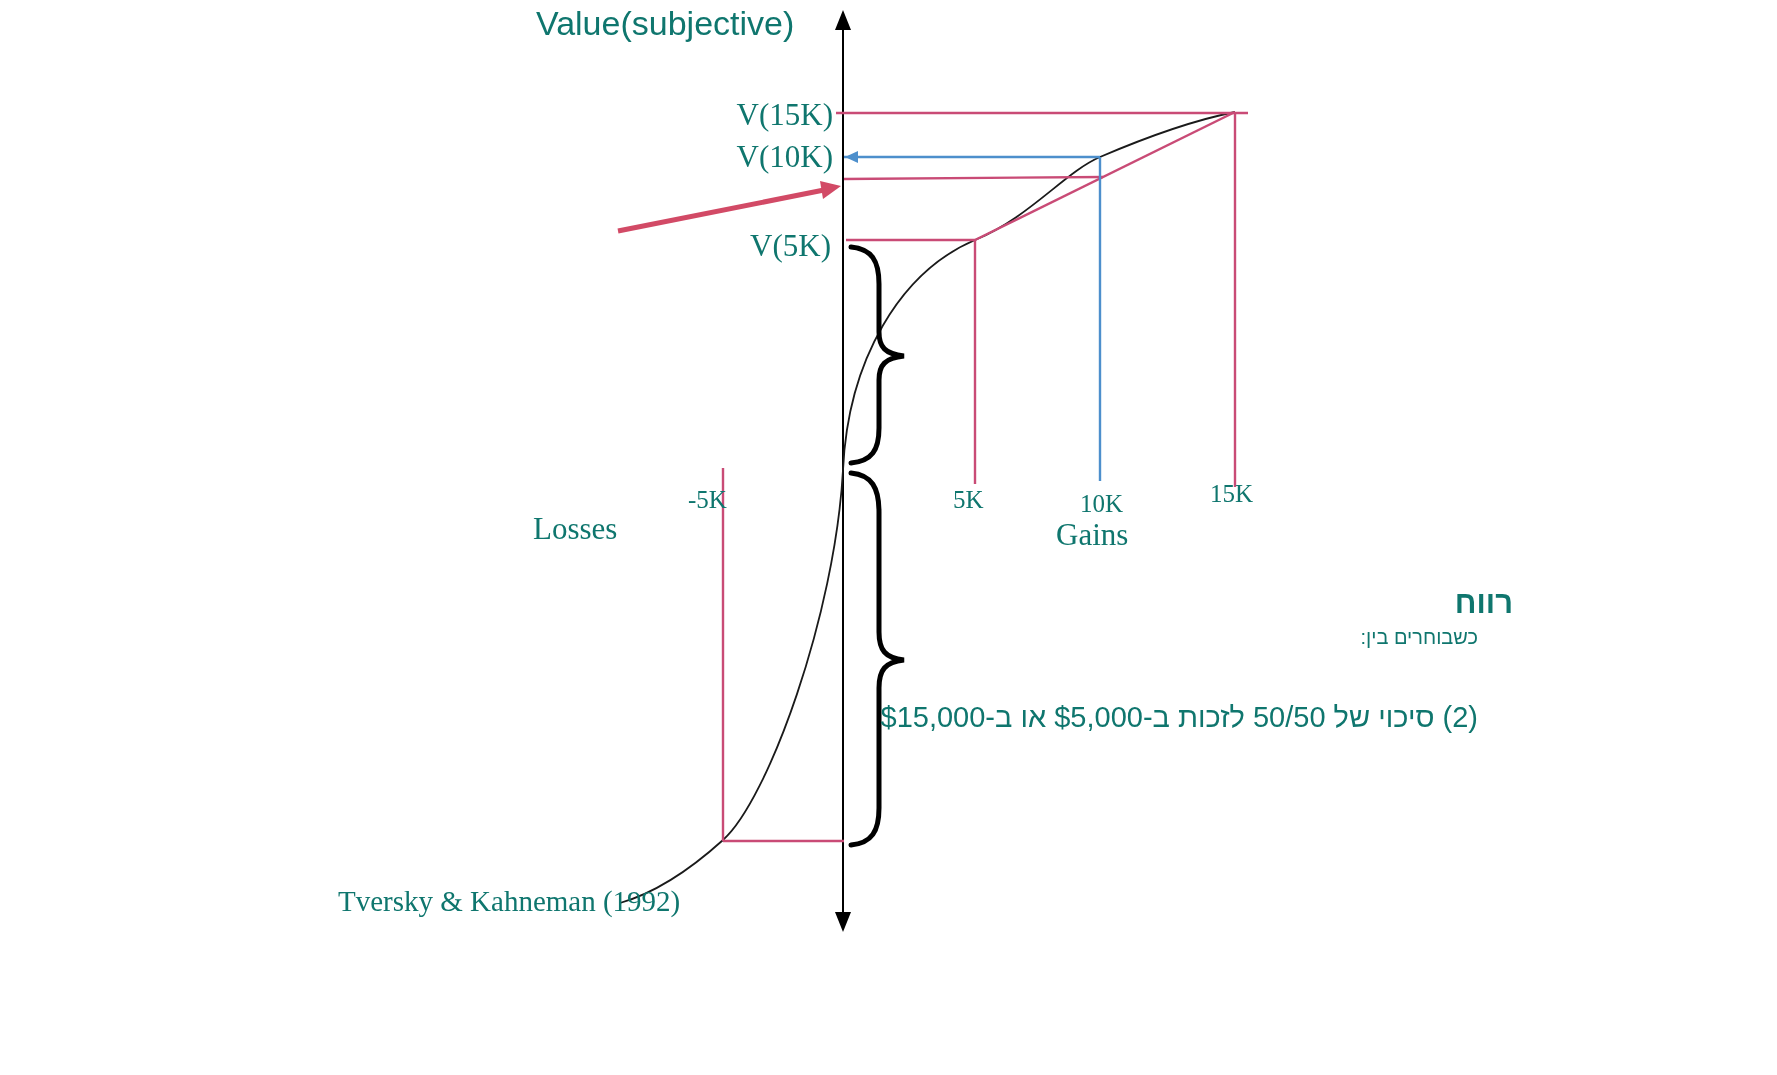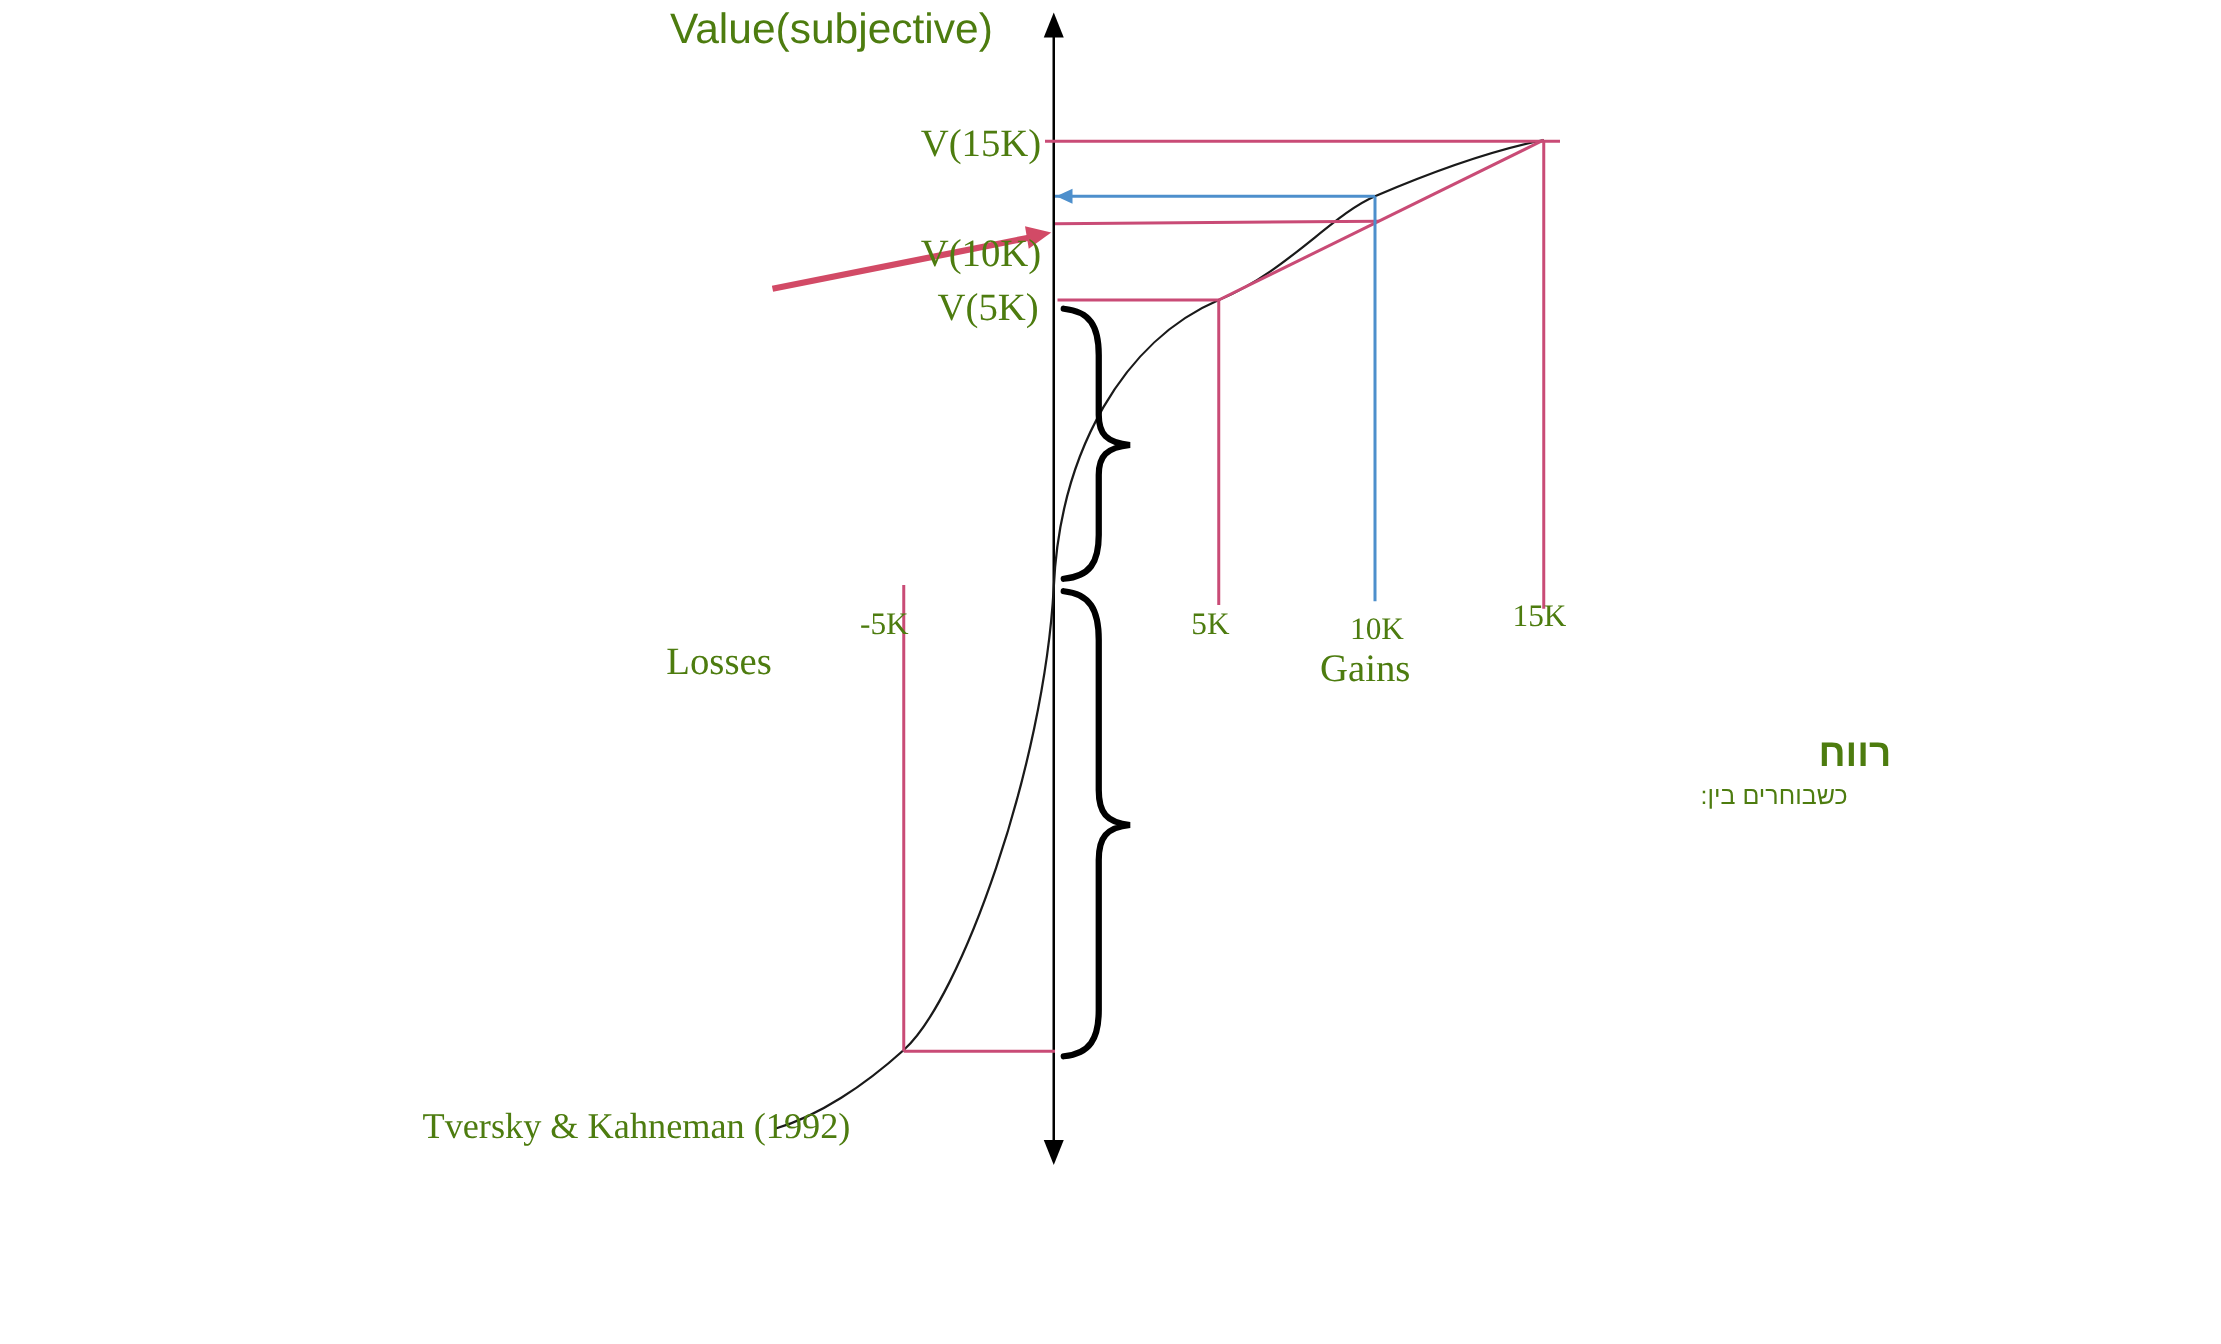--- a/index.html
+++ b/index.html
@@ -3,29 +3,29 @@
 <meta charset="utf-8">
 <style>
   html, body { margin: 0; padding: 0; background: #ffffff; }
   .slide {
     position: relative;
     width: 1777px;
     height: 1011px;
     background: #ffffff;
     overflow: hidden;
     font-family: "Liberation Serif", "DejaVu Serif", serif;
-    color: #4d7c0f;
+    color: #0f766e;
   }
   .plot-svg { position: absolute; left: 0; top: 0; }
   .lbl { position: absolute; white-space: nowrap; line-height: 1.15; }
   .serif { font-family: "Liberation Serif", "DejaVu Serif", serif; }
   .sans  { font-family: "Liberation Sans", "DejaVu Sans", sans-serif; }
   .title-lbl { left: 536px; top: 4px; font-size: 34px; }
   .v15k-lbl  { right: 944px; top: 97px;  font-size: 31px; }
-  .v10k-lbl  { right: 944px; top: 139px; font-size: 31px; margin-top: 46px; }
+  .v10k-lbl  { right: 944px; top: 139px; font-size: 31px; }
   .v5k-lbl   { right: 946px; top: 228px; font-size: 31px; }
   .ev-lbl    { left: 277px;  top: 214px; font-size: 31px; }
   .losses-lbl{ left: 533px;  top: 511px; font-size: 31px; }
   .gains-lbl { left: 1056px; top: 517px; font-size: 31px; }
   .tick      { font-size: 25px; }
   .tick-m5k  { left: 688px;  top: 486px; text-align: center; }
   .tick-5k   { left: 953px;  top: 486px; }
   .tick-10k  { left: 1080px; top: 490px; }
   .tick-15k  { left: 1210px; top: 480px; }
   .citation-lbl { left: 338px; top: 885px; font-size: 29px; }
@@ -83,15 +83,16 @@
 
   <div class="lbl serif tick tick-m5k">-5K</div>
   <div class="lbl serif tick tick-5k">5K</div>
   <div class="lbl serif tick tick-10k">10K</div>
   <div class="lbl serif tick tick-15k">15K</div>
 
   <div class="lbl serif citation-lbl">Tversky &amp; Kahneman (1992)</div>
 
   <div class="lbl heb heb-heading" dir="rtl">רווח</div>
   <div class="lbl heb heb-intro" dir="rtl">כשבוחרים בין:</div>
+  <div class="lbl heb heb-opt2" dir="rtl">(2) סיכוי של 50/50 לזכות ב-$5,000 או ב-$15,000</div>
 
   <div class="slide-bottom-border"></div>
 </div>
 
 </body></html>

